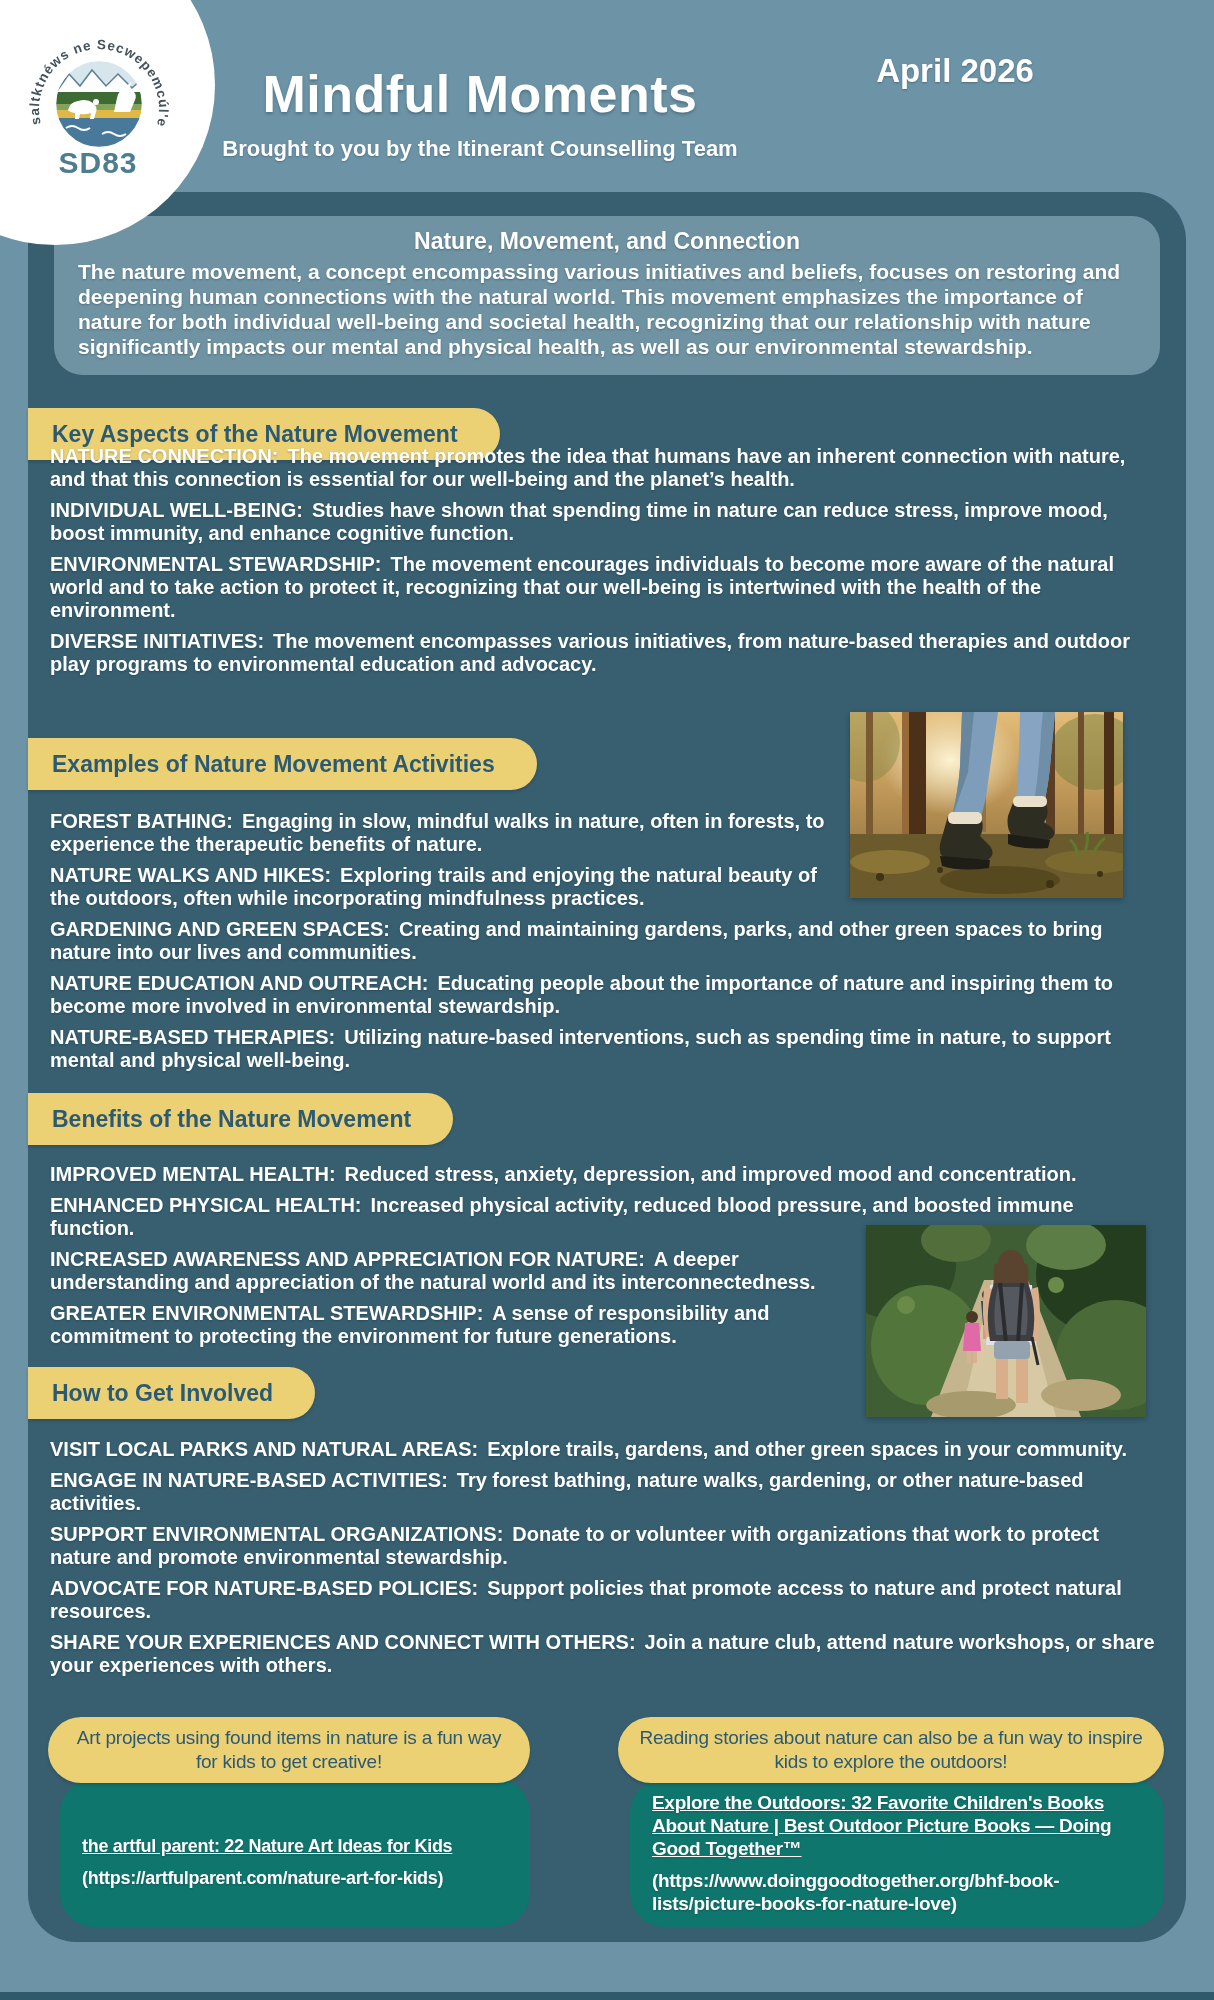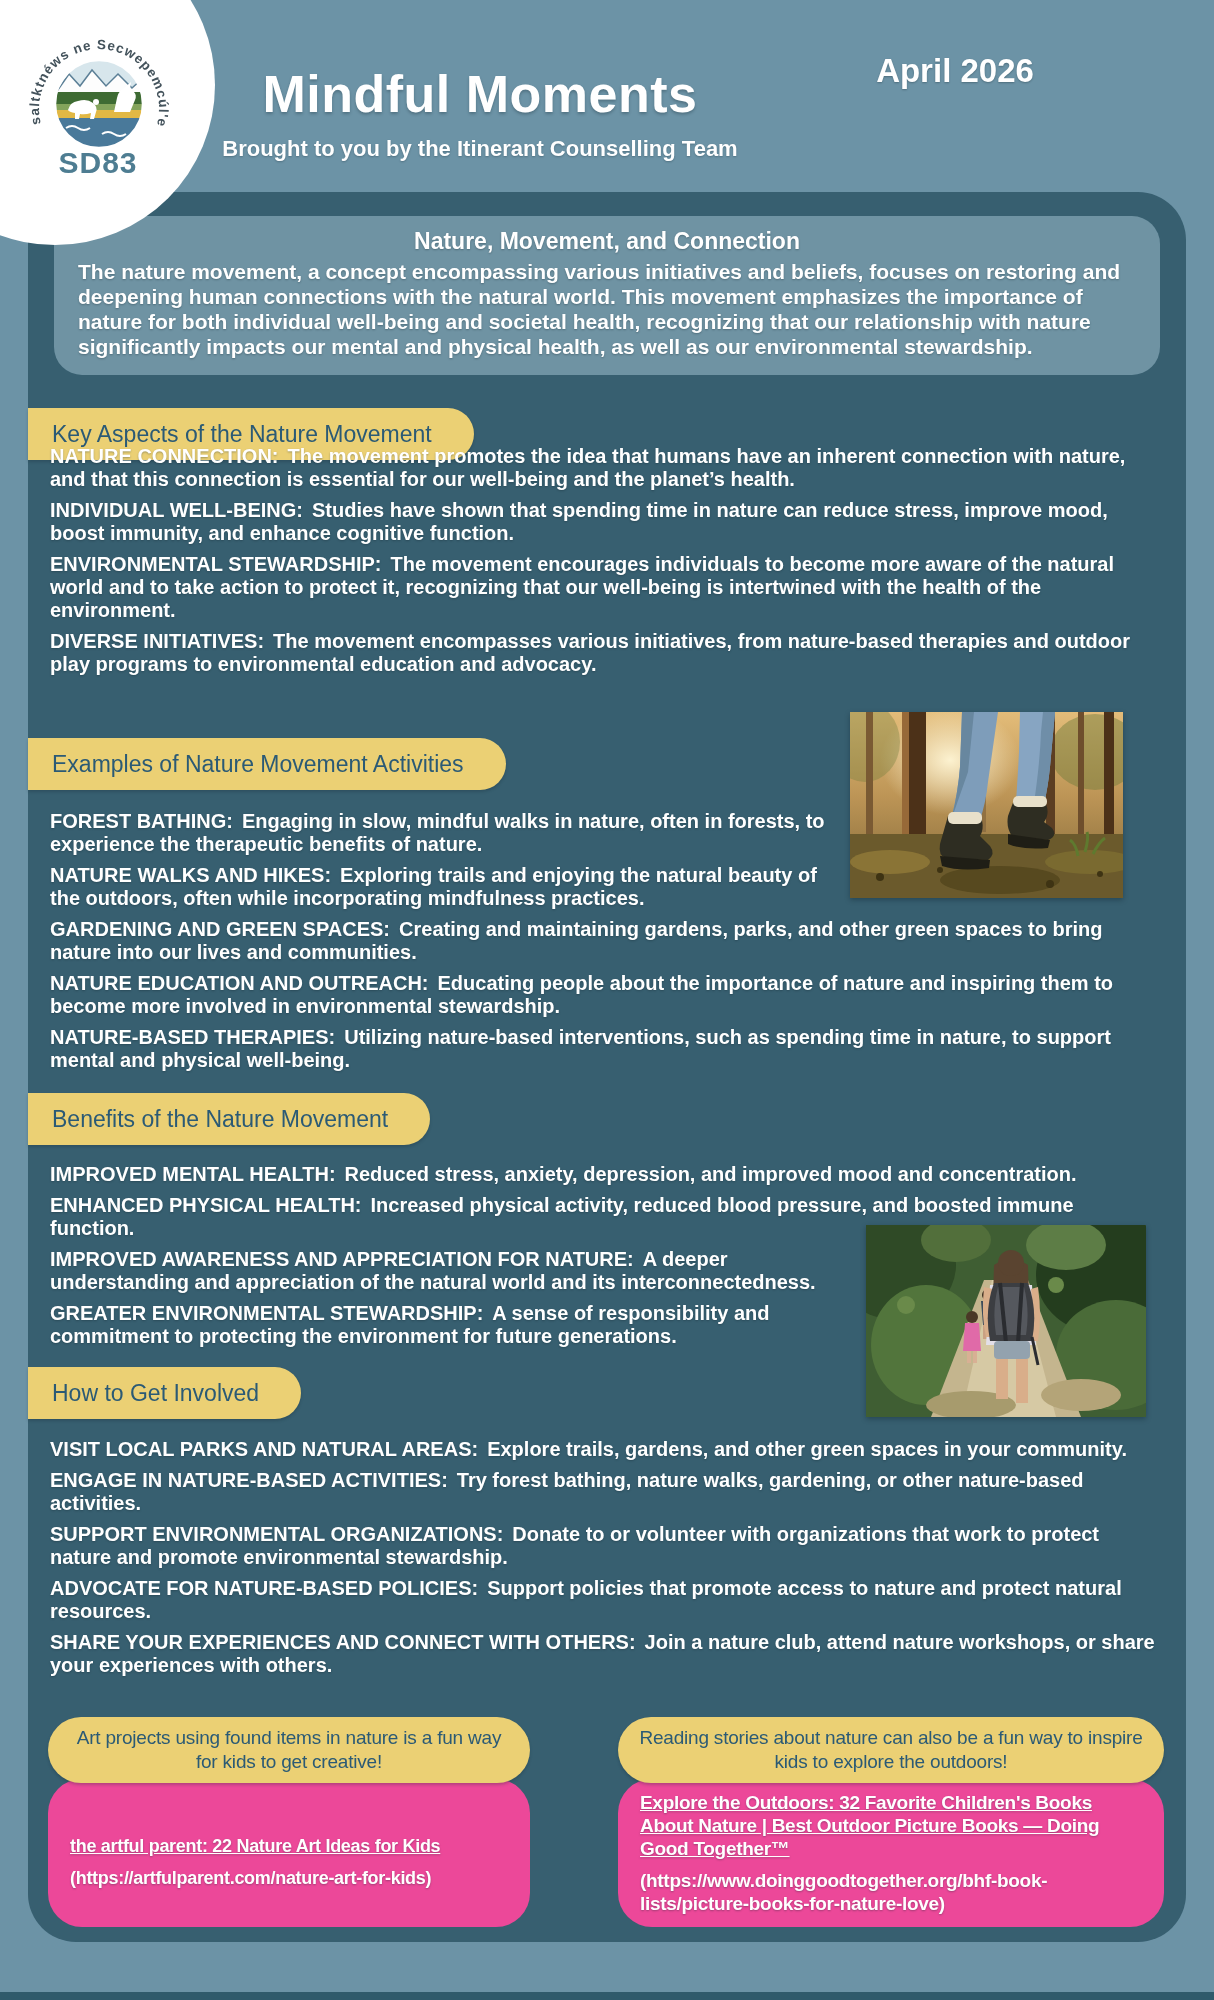--- a/index.html
+++ b/index.html
@@ -31,21 +31,21 @@
   .intro-box{position:absolute;left:54px;top:216px;width:1106px;box-sizing:border-box;
              background:#6F93A3;border-radius:28px;padding:12px 24px 16px;z-index:2;}
   .intro-title{text-align:center;font-size:23px;font-weight:bold;color:#fff;
                text-shadow:0 1px 2px rgba(20,40,50,.35);margin:0 0 4px 0;}
   .intro-body{font-size:21px;font-weight:bold;color:#fff;line-height:25px;
               text-shadow:0 1px 2px rgba(20,40,50,.35);margin:0;}
 
   
   .pill{position:absolute;left:28px;height:52px;display:inline-flex;align-items:center;
         background:#EBD074;border-radius:0 28px 28px 0;padding:0 42px 0 24px;
-        font-size:23px;font-weight:normal;color:#2B5A75;z-index:2;white-space:nowrap;
+        font-size:23px;font-weight:bold;color:#2B5A75;z-index:2;white-space:nowrap;
         box-shadow:0 2px 3px rgba(20,40,50,.25);}
   .pill1{top:408px;} .pill2{top:738px;} .pill3{top:1093px;} .pill4{top:1367px;}
 
   
   .tblock{position:absolute;left:50px;width:1112px;color:#fff;font-size:20px;font-weight:bold;
           line-height:23px;text-shadow:0 1px 2px rgba(20,40,50,.35);z-index:2;}
   .tb1{top:445px;} .tb2{top:784px;margin-top:26px;} .tb3{top:1163px;} .tb4{top:1438px;}
   .tblock p{margin:0 0 8px 0;}
   .lbl{margin-right:.45em;}
   .w790{max-width:790px;} .w800{max-width:800px;}
@@ -56,22 +56,22 @@
   .photo2{left:866px;top:1225px;width:280px;height:192px;}
 
   
   .card{position:absolute;z-index:2;}
   .card-left{left:48px;top:1717px;width:482px;}
   .card-right{left:618px;top:1717px;width:546px;}
   .card-pill{position:relative;z-index:3;background:#EBD074;border-radius:34px;
              padding:9px 18px;min-height:48px;display:flex;align-items:center;justify-content:center;
              font-size:19px;font-weight:normal;color:#2B5A75;text-align:center;line-height:24px;
              letter-spacing:-.2px;box-shadow:0 2px 3px rgba(20,40,50,.25);}
-  .card-body{position:relative;z-index:2;background:#ec4899;border-radius:34px;
-             margin-top:-4px;box-sizing:border-box;}
+  .card-body{position:relative;z-index:2;background:#0f766e;border-radius:34px;
+             margin-top:-4px;box-sizing:border-box;margin-left:12px;}
   .card-left .card-body{height:148px;padding:56px 20px 12px 22px;}
   .card-right .card-body{height:148px;padding:12px 18px 12px 22px;}
   .card-link{display:inline;color:#fff;font-size:18px;font-weight:bold;letter-spacing:-.3px;
              text-decoration:underline;line-height:23px;text-shadow:0 1px 2px rgba(20,40,50,.35);}
   .card-right .card-link{font-size:19px;}
   .card-url{color:#fff;font-size:18px;font-weight:bold;letter-spacing:-.3px;line-height:23px;
             margin-top:9px;text-shadow:0 1px 2px rgba(20,40,50,.35);overflow-wrap:anywhere;}
   .card-right .card-url{font-size:19px;}
 </style>
 </head>
@@ -136,21 +136,21 @@
     <p class="w790"><span class="lbl">FOREST BATHING:</span><span>Engaging in slow, mindful walks in nature, often in forests, to experience the therapeutic benefits of nature.</span></p>
     <p class="w790"><span class="lbl">NATURE WALKS AND HIKES:</span><span>Exploring trails and enjoying the natural beauty of the outdoors, often while incorporating mindfulness practices.</span></p>
     <p><span class="lbl">GARDENING AND GREEN SPACES:</span><span>Creating and maintaining gardens, parks, and other green spaces to bring nature into our lives and communities.</span></p>
     <p><span class="lbl">NATURE EDUCATION AND OUTREACH:</span><span>Educating people about the importance of nature and inspiring them to become more involved in environmental stewardship.</span></p>
     <p><span class="lbl">NATURE-BASED THERAPIES:</span><span>Utilizing nature-based interventions, such as spending time in nature, to support mental and physical well-being.</span></p>
   </div>
 
   <div class="tblock tb3">
     <p><span class="lbl">IMPROVED MENTAL HEALTH:</span><span>Reduced stress, anxiety, depression, and improved mood and concentration.</span></p>
     <p><span class="lbl">ENHANCED PHYSICAL HEALTH:</span><span>Increased physical activity, reduced blood pressure, and boosted immune function.</span></p>
-    <p class="w800"><span class="lbl">IMPROVED AWARENESS AND APPRECIATION FOR NATURE:</span><span>A deeper understanding and appreciation of the natural world and its interconnectedness.</span></p>
+    <p class="w800"><span class="lbl">INCREASED AWARENESS AND APPRECIATION FOR NATURE:</span><span>A deeper understanding and appreciation of the natural world and its interconnectedness.</span></p>
     <p class="w800"><span class="lbl">GREATER ENVIRONMENTAL STEWARDSHIP:</span><span>A sense of responsibility and commitment to protecting the environment for future generations.</span></p>
   </div>
 
   <div class="tblock tb4">
     <p><span class="lbl">VISIT LOCAL PARKS AND NATURAL AREAS:</span><span>Explore trails, gardens, and other green spaces in your community.</span></p>
     <p><span class="lbl">ENGAGE IN NATURE-BASED ACTIVITIES:</span><span>Try forest bathing, nature walks, gardening, or other nature-based activities.</span></p>
     <p><span class="lbl">SUPPORT ENVIRONMENTAL ORGANIZATIONS:</span><span>Donate to or volunteer with organizations that work to protect nature and promote environmental stewardship.</span></p>
     <p><span class="lbl">ADVOCATE FOR NATURE-BASED POLICIES:</span><span>Support policies that promote access to nature and protect natural resources.</span></p>
     <p><span class="lbl">SHARE YOUR EXPERIENCES AND CONNECT WITH OTHERS:</span><span>Join a nature club, attend nature workshops, or share your experiences with others.</span></p>
   </div>

